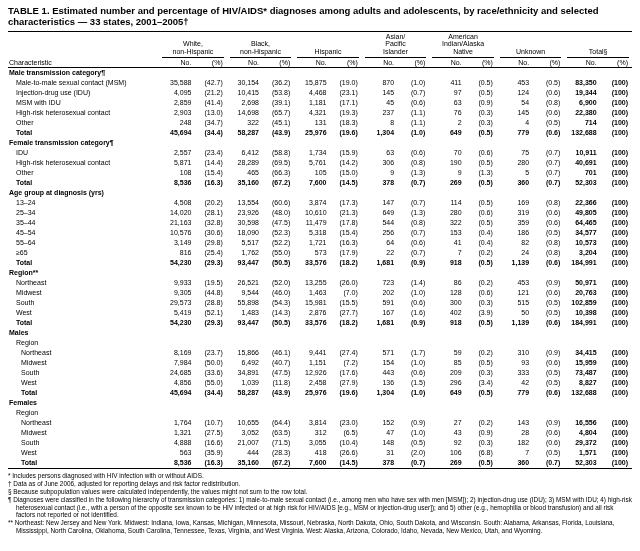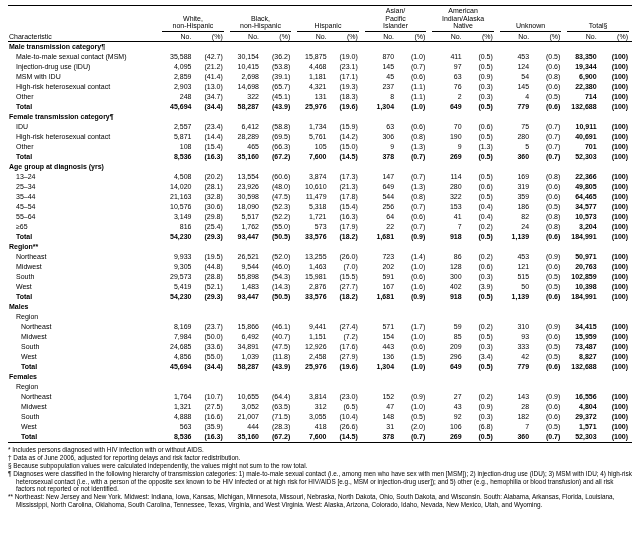--- a/index.html
+++ b/index.html
@@ -29,20 +29,21 @@
   tbody tr:last-child td { border-bottom: 1px solid #000; }
 
   .footnotes { margin-top: 3px; }
   .fn { font-size: 6.4px; line-height: 1.18; padding-left: 8px; text-indent: -8px; margin-bottom: 0.5px; }
 </style>
 </head>
 <body>
 
 <div class="page">
 
+  <div class="title">TABLE 1. Estimated number and percentage of HIV/AIDS* diagnoses among adults and adolescents, by race/ethnicity and selected characteristics — 33 states, 2001–2005†</div>
 
   <table>
     <colgroup>
       <col style="width:150px">
       <col style="width:36px">
         <col style="width:31px">
       <col style="width:36px">
         <col style="width:31px">
       <col style="width:36px">
         <col style="width:31px">

